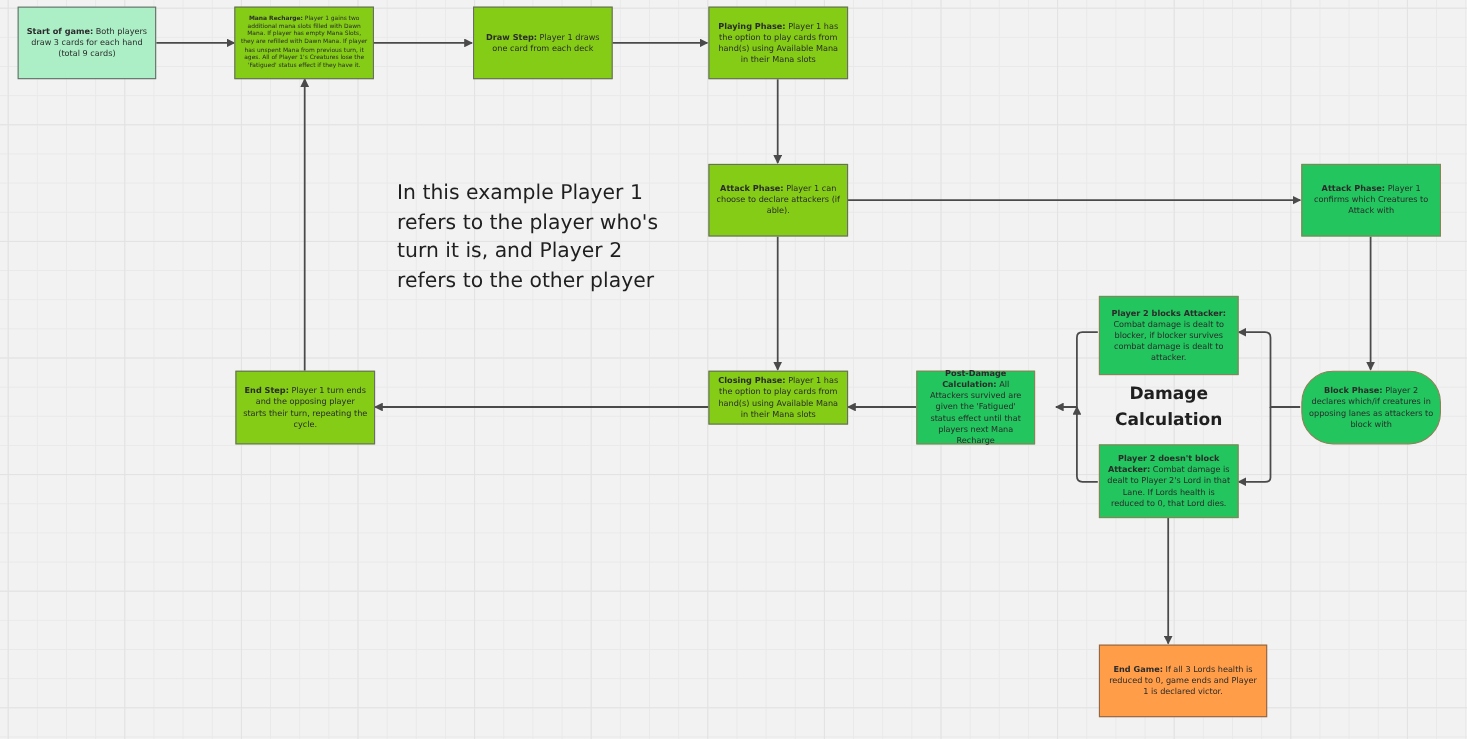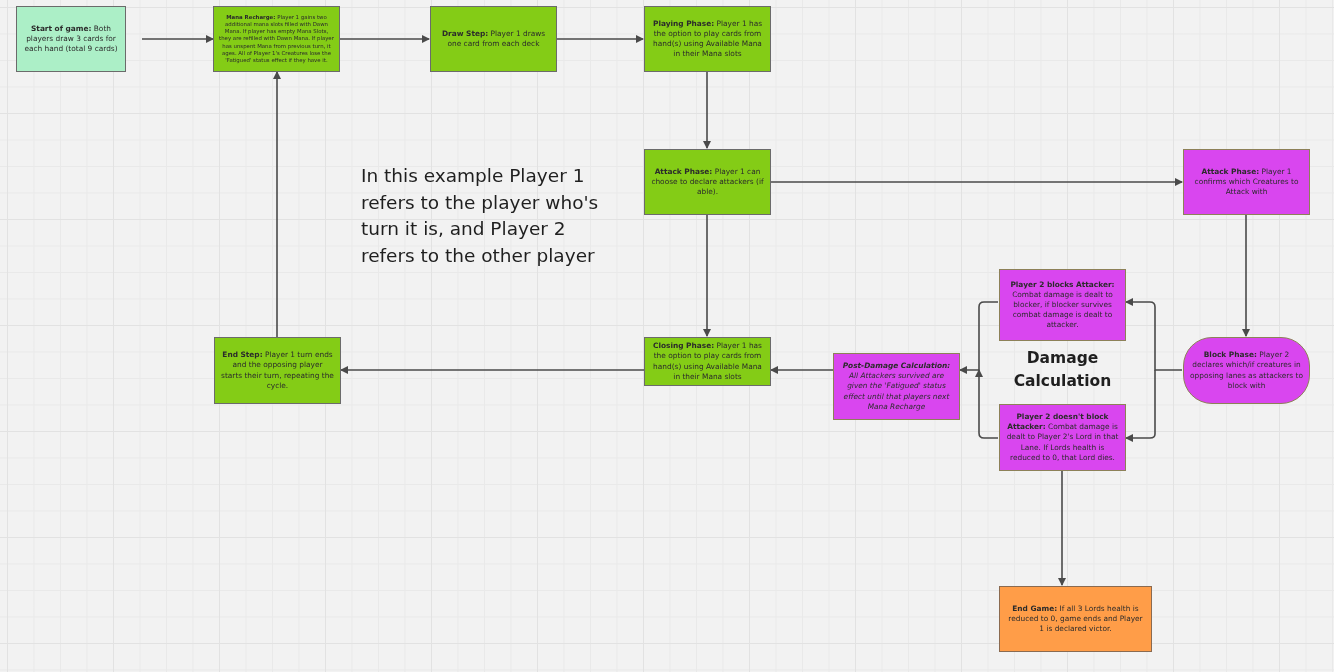--- a/index.html
+++ b/index.html
@@ -20,21 +20,21 @@
       position: absolute; box-sizing: border-box;
       border: 1.5px solid #6b6b6b;
       display: flex; align-items: center; justify-content: center;
       text-align: center; color: #2b2b2b;
       font-size: 7.4px; line-height: 1.36; padding: 3px 6px;
     }
     .node .inner { display: block; }
     .node b { font-weight: bold; }
     .green { background: #acefc7; }
     .gray { background: #84cc16; }
-    .yellow { background: #d946ef; border-color: #8d8158; }
+    .yellow { background: #22c55e; border-color: #8d8158; }
     .orange { background: #ff9d48; border-color: #8a6a50; }
     .tiny { font-size: 5.4px; line-height: 1.33; padding: 2px 4px; }
     .note {
       position: absolute; left: 361px; top: 163px; width: 240px;
       font-size: 18.5px; line-height: 26.5px; color: #1f1f1f;
     }
     .big-label {
       position: absolute; left: 1005px; top: 347px; width: 115px;
       text-align: center; font-size: 15.5px; line-height: 23px; font-weight: bold; color: #1f1f1f;
     }
@@ -60,21 +60,21 @@
     <path d="M1155,370 L1155,434 Q1155,438 1150,438 L1126,438"></path>
     <path d="M998,302 L984,302 Q979,302 979,307 L979,370 L960,370"></path>
     <path d="M998,438 L984,438 Q979,438 979,433 L979,370"></path>
     <path d="M1062,471 L1062,585"></path>
     <path d="M833,370 L771,370"></path>
     <path d="M644,370 L341,370"></path>
     <path d="M277,337 L277,72"></path>
   </g>
 </svg>
 
-<div class="node green" style="left:16px;top:6px;width:110px;height:66px;">
+<div class="node green" style="left:16px;top:6px;width:126px;height:66px;">
   <span class="inner"><b>Start of game:</b><span> Both players draw 3 cards for each hand (total 9 cards)</span></span>
 </div>
 
 <div class="node gray tiny" style="left:213px;top:6px;width:127px;height:66px;">
   <span class="inner"><b>Mana Recharge:</b><span> Player 1 gains two additional mana slots filled with Dawn Mana. If player has empty Mana Slots, they are refilled with Dawn Mana. If player has unspent Mana from previous turn, it ages. All of Player 1's Creatures lose the 'Fatigued' status effect if they have it.</span></span>
 </div>
 
 <div class="node gray" style="left:430px;top:6px;width:127px;height:66px;">
   <span class="inner"><b>Draw Step:</b><span> Player 1 draws one card from each deck</span></span>
 </div>
@@ -96,21 +96,21 @@
 <div class="node yellow" style="left:999px;top:269px;width:127px;height:72px;">
   <span class="inner"><b>Player 2 blocks Attacker:</b><span> Combat damage is dealt to blocker, if blocker survives combat damage is dealt to attacker.</span></span>
 </div>
 
 <div class="big-label">Damage Calculation</div>
 
 <div class="node yellow" style="left:1183px;top:337px;width:127px;height:67px;border-radius:29px;">
   <span class="inner"><b>Block Phase:</b><span> Player 2 declares which/if creatures in opposing lanes as attackers to block with</span></span>
 </div>
 
-<div class="node yellow" style="left:833px;top:353px;width:127px;height:67px;font-style:italic;">
+<div class="node yellow" style="left:833px;top:337px;width:108px;height:67px;">
   <span class="inner"><b>Post-Damage Calculation:</b><span> All Attackers survived are given the 'Fatigued' status effect until that players next Mana Recharge</span></span>
 </div>
 
 <div class="node gray" style="left:644px;top:337px;width:127px;height:49px;">
   <span class="inner"><b>Closing Phase:</b><span> Player 1 has the option to play cards from hand(s) using Available Mana in their Mana slots</span></span>
 </div>
 
 <div class="node gray" style="left:214px;top:337px;width:127px;height:67px;">
   <span class="inner"><b>End Step:</b><span> Player 1 turn ends and the opposing player starts their turn, repeating the cycle.</span></span>
 </div>

